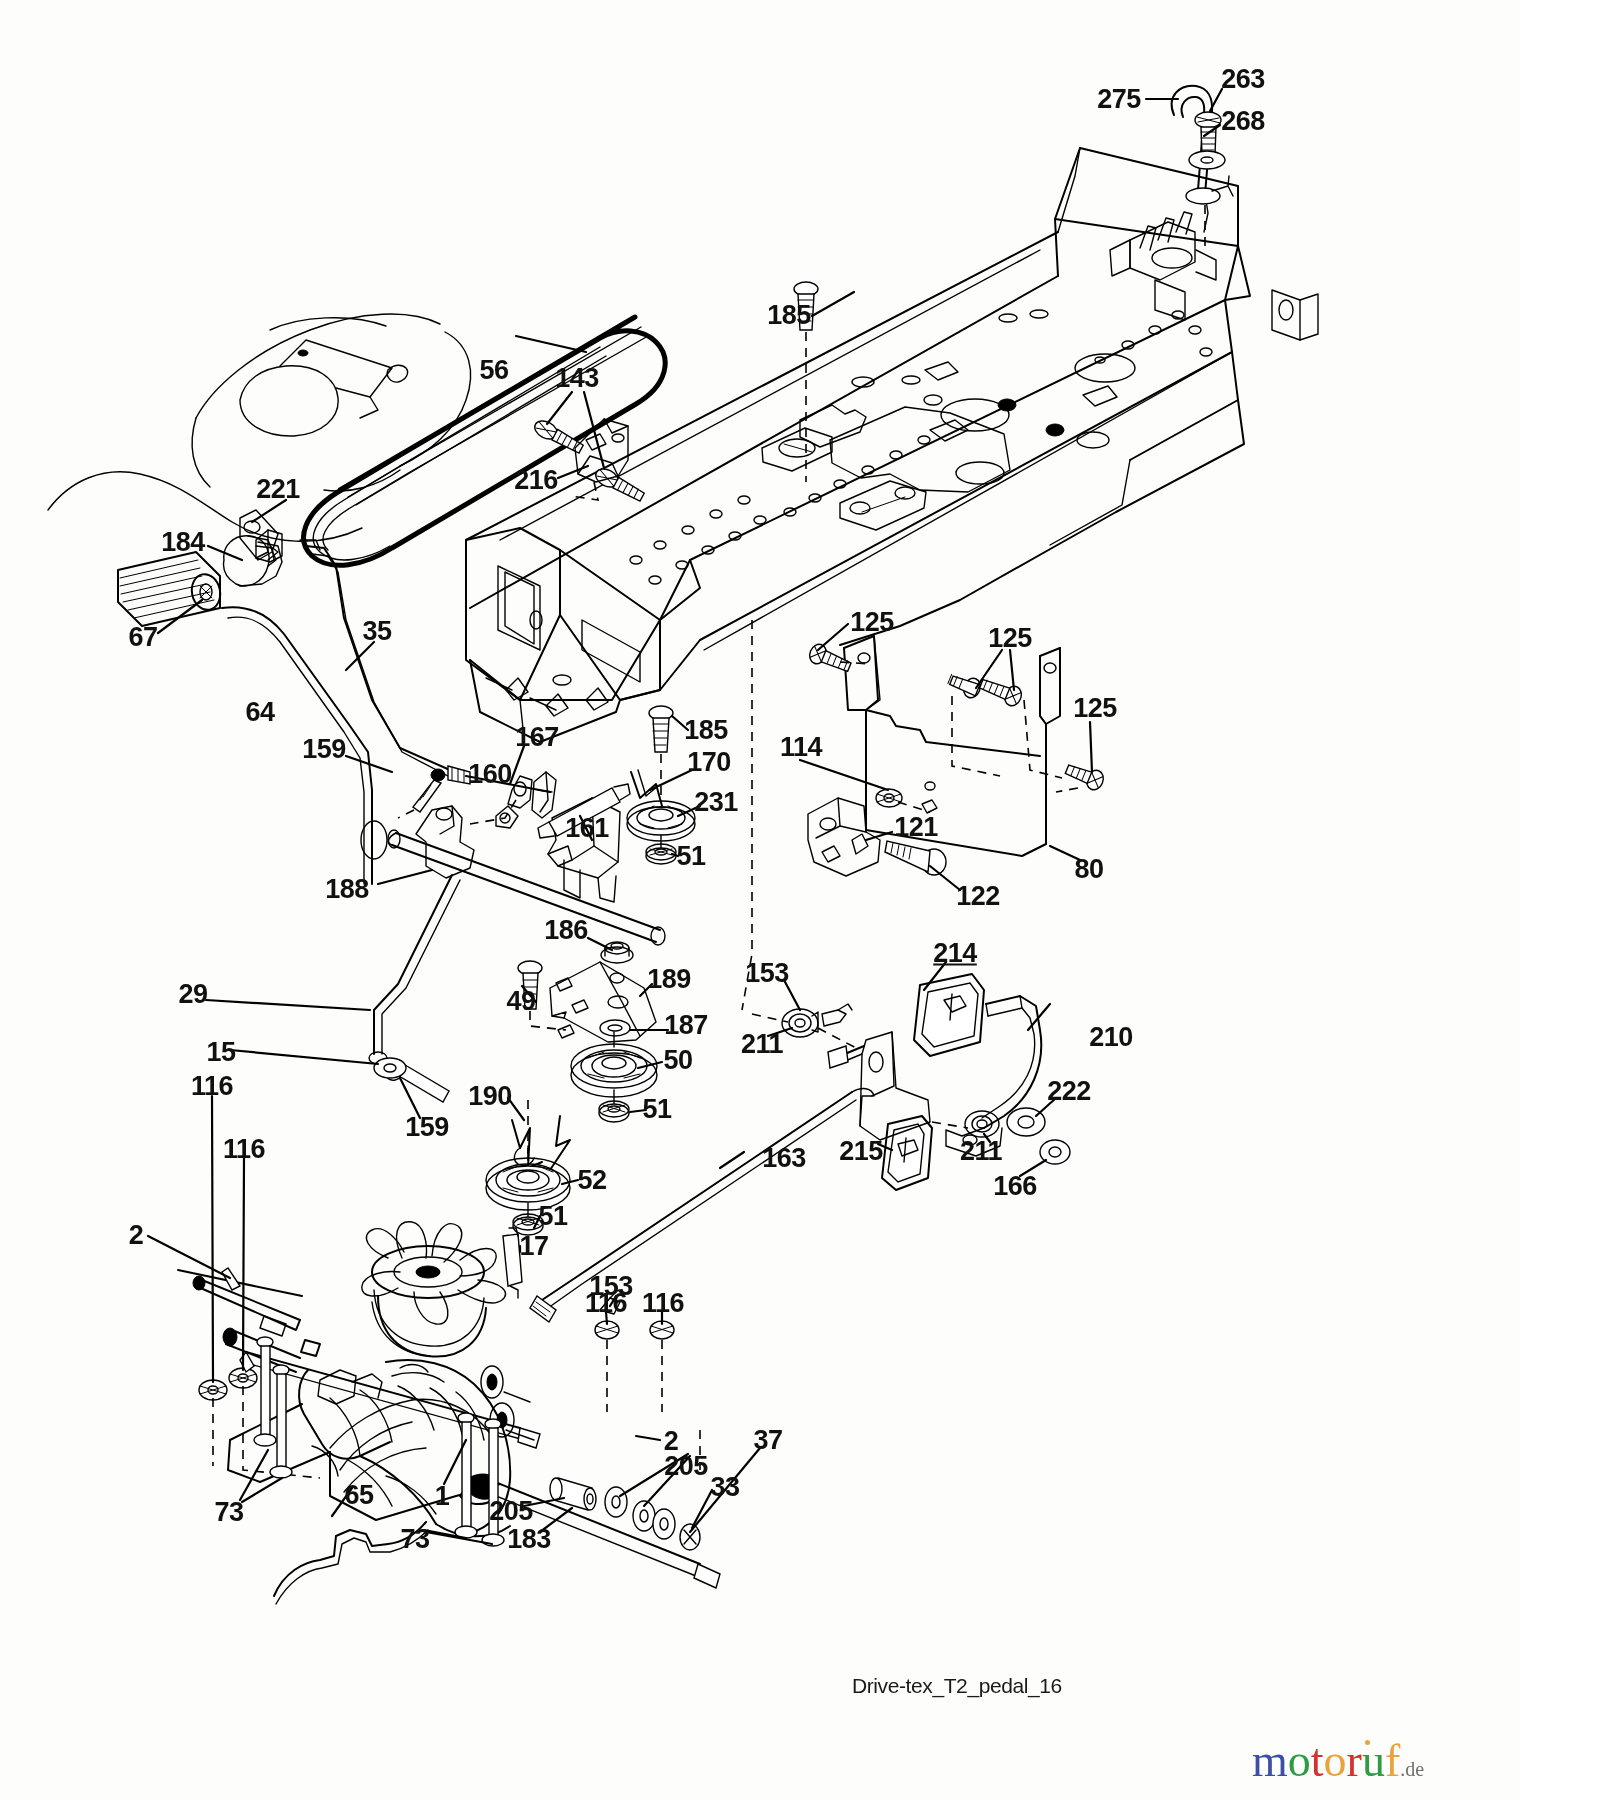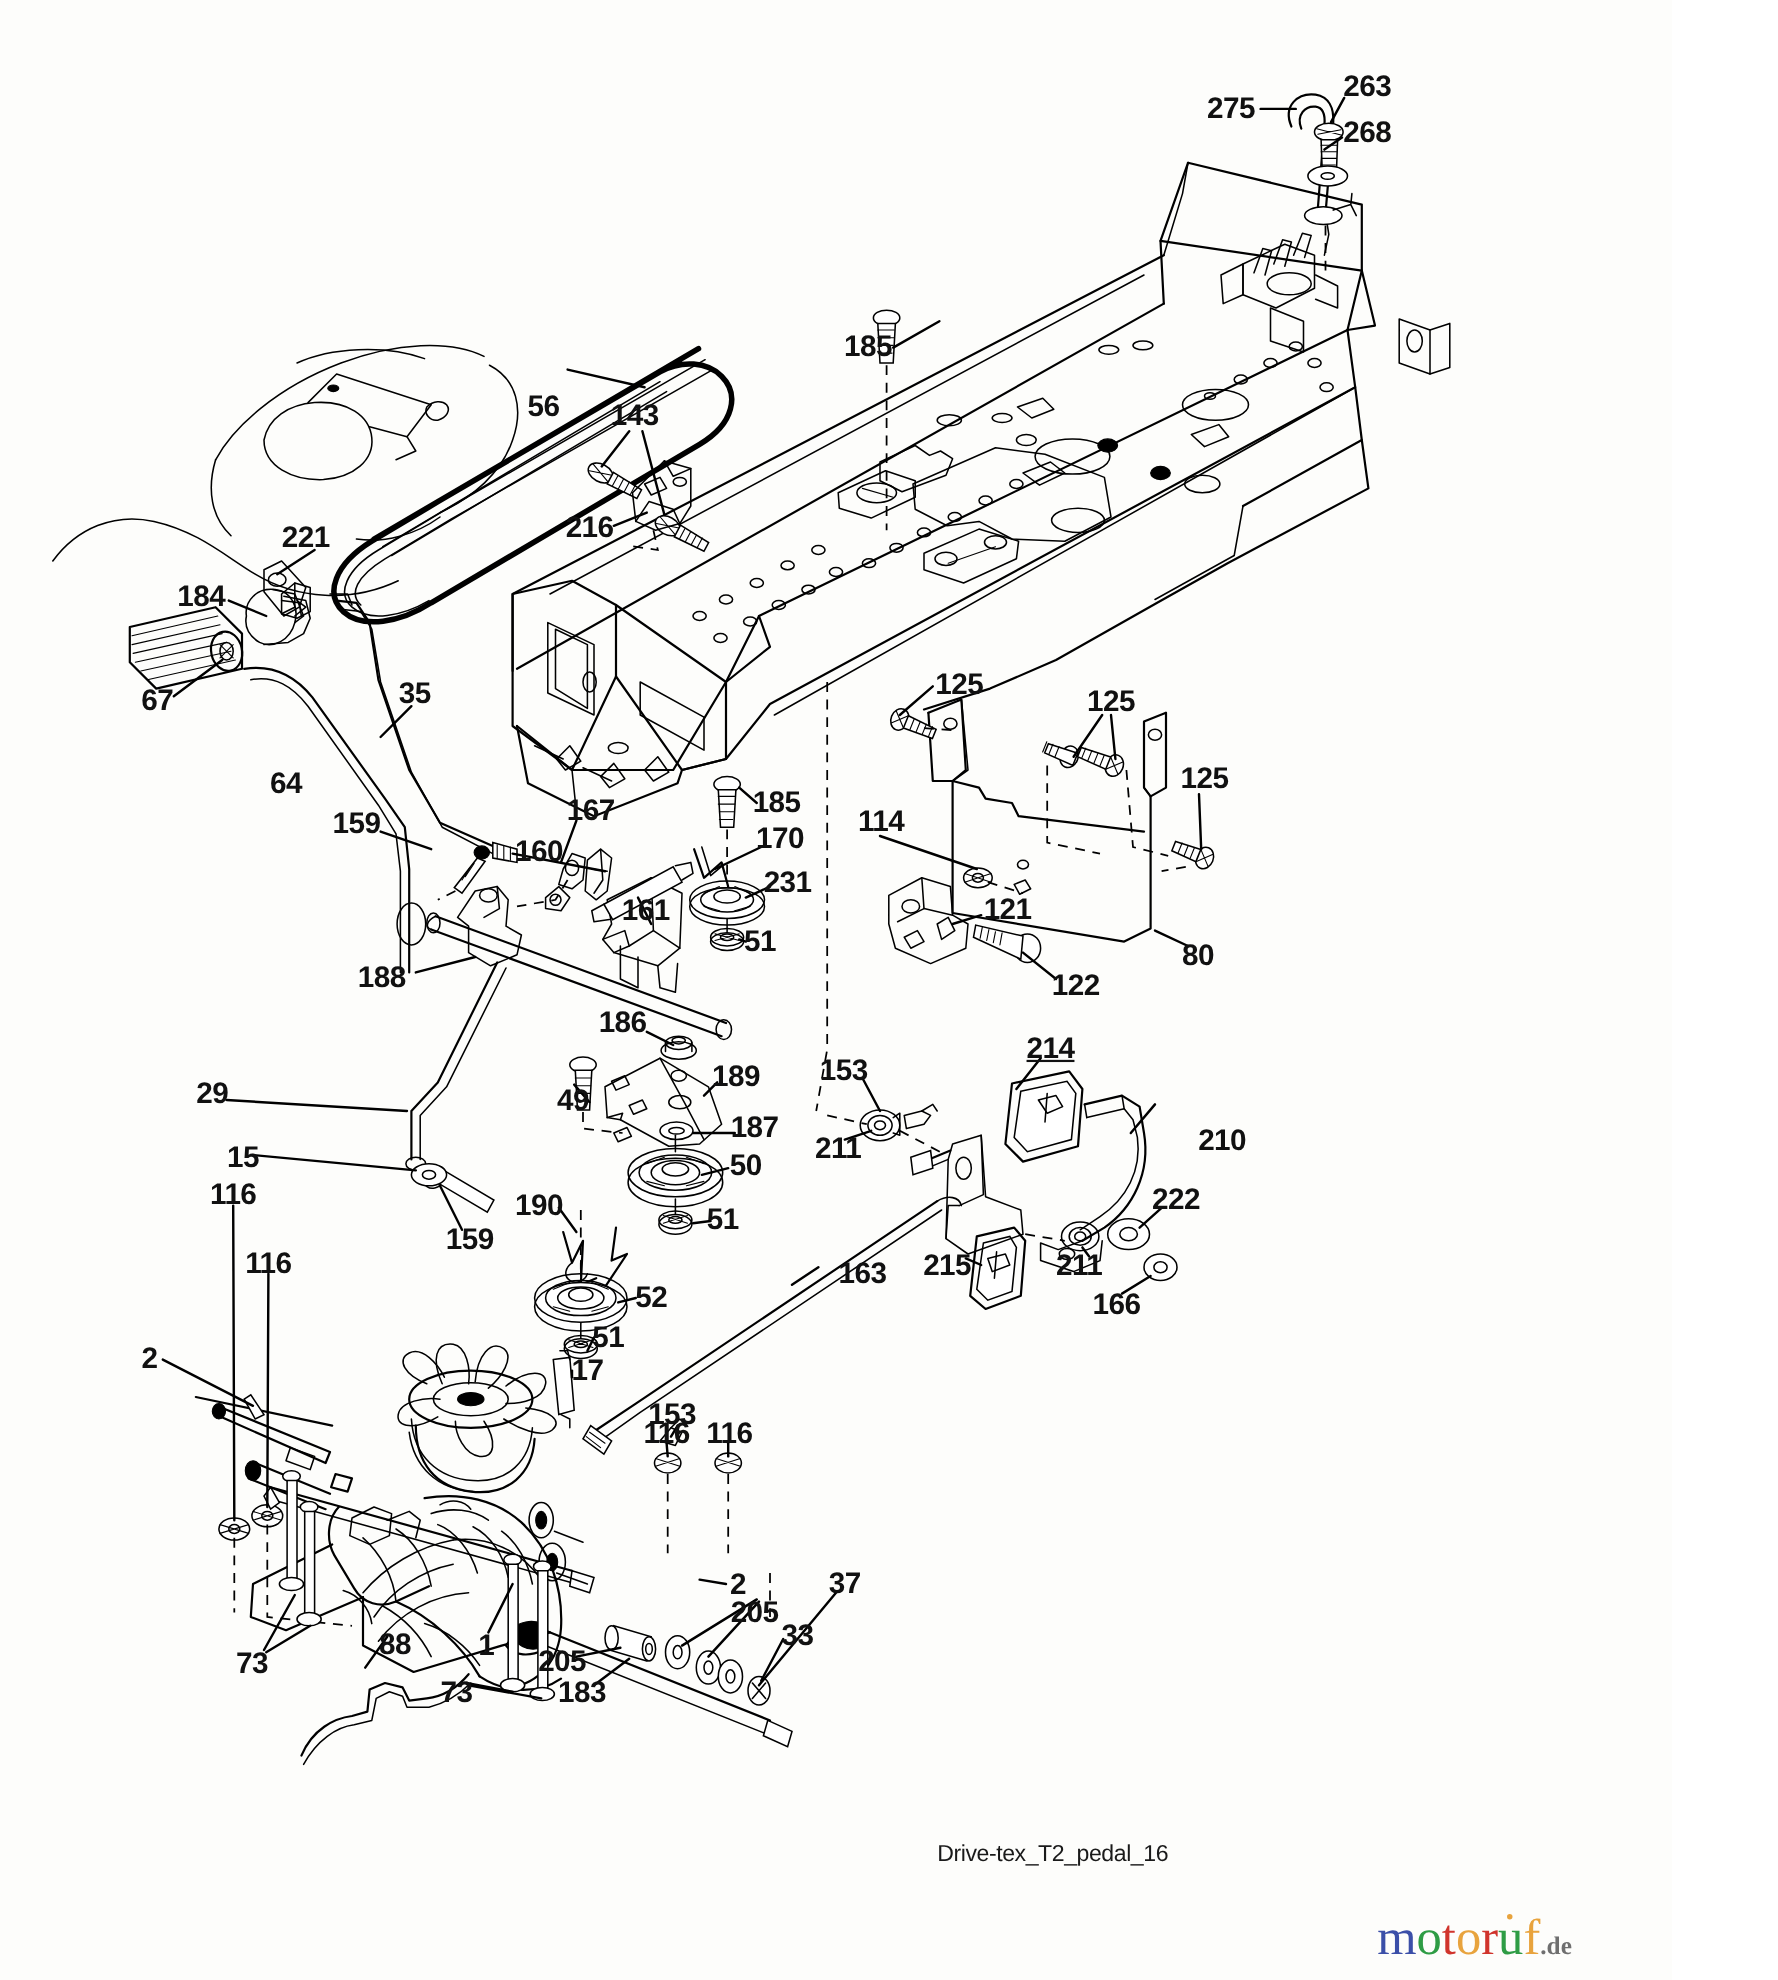--- a/index.html
+++ b/index.html
@@ -51,24 +51,23 @@
     left: 1252px;
     top: 1738px;
     font-family: "Liberation Serif", serif;
     font-size: 46px;
     line-height: 1;
     white-space: nowrap;
     user-select: none;
   }
   #watermark .wm-l { display: inline-block; }
   #watermark .wm-de {
-    font-size: 23px;
+    font-size: 20px;
     color: #6f6f6f;
     vertical-align: baseline;
-    font-weight: bold;
   }
   #watermark .wm-dot {
     position: absolute;
     width: 5px; height: 5px;
     border-radius: 50%;
     background: #e8a33d;
     right: 54px;
     top: 2px;
   }
 </style>
@@ -886,21 +885,21 @@
       <div class="callout" style="left: 553px; top: 1216px;">51</div>
       <div class="callout" style="left: 136px; top: 1235px;">2</div>
       <div class="callout" style="left: 534px; top: 1246px;">17</div>
       <div class="callout" style="left: 611px; top: 1286px;">153</div>
       <div class="callout" style="left: 606px; top: 1303px;">116</div>
       <div class="callout" style="left: 663px; top: 1303px;">116</div>
       <div class="callout" style="left: 671px; top: 1441px;">2</div>
       <div class="callout" style="left: 768px; top: 1440px;">37</div>
       <div class="callout" style="left: 686px; top: 1466px;">205</div>
       <div class="callout" style="left: 229px; top: 1512px;">73</div>
-      <div class="callout" style="left: 359px; top: 1495px;">88</div>
+      <div class="callout" style="left: 359px; top: 1495px;">65</div>
       <div class="callout" style="left: 442px; top: 1496px;">1</div>
       <div class="callout" style="left: 725px; top: 1487px;">33</div>
       <div class="callout" style="left: 511px; top: 1511px;">205</div>
       <div class="callout" style="left: 415px; top: 1539px;">73</div>
       <div class="callout" style="left: 529px; top: 1539px;">183</div>
     </div>
 
   <div id="caption">Drive-tex_T2_pedal_16</div>
 
   <div id="watermark"><span class="wm-l" style="color: rgb(59, 79, 168);">m</span><span class="wm-l" style="color: rgb(46, 156, 69);">o</span><span class="wm-l" style="color: rgb(208, 52, 44);">t</span><span class="wm-l" style="color: rgb(232, 163, 61);">o</span><span class="wm-l" style="color: rgb(208, 52, 44);">r</span><span class="wm-l" style="color: rgb(46, 156, 69);">u</span><span class="wm-l" style="color: rgb(232, 163, 61);">f</span><span class="wm-dot"></span><span class="wm-de" style="color: rgb(111, 111, 111);">.de</span></div>

